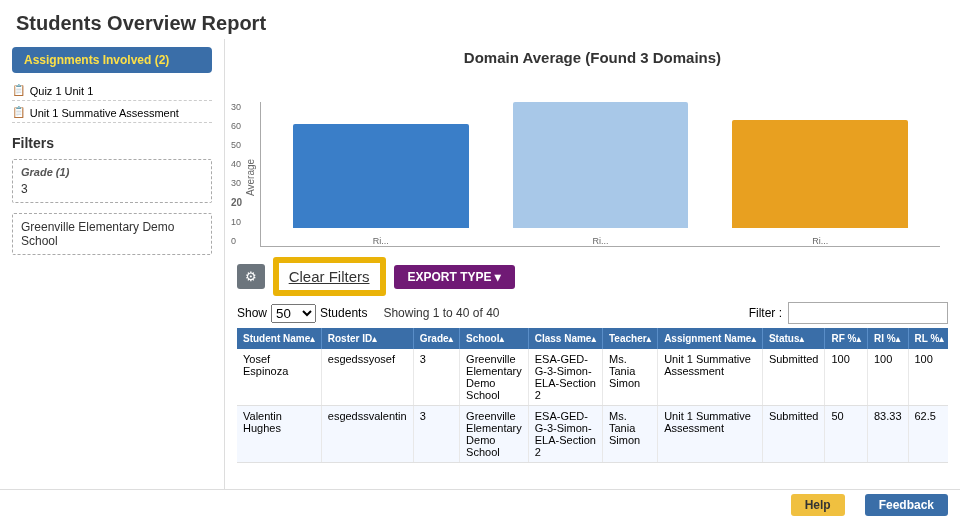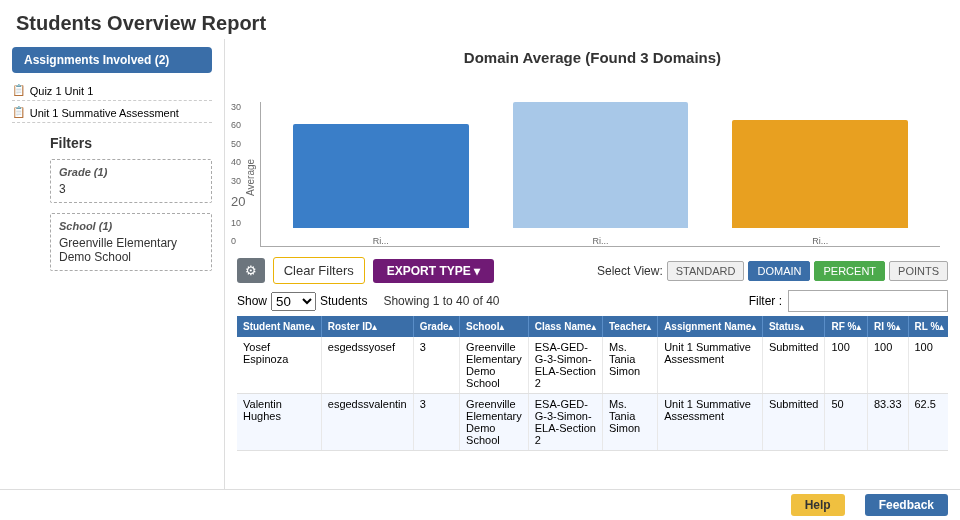--- a/index.html
+++ b/index.html
@@ -10,37 +10,37 @@
     .header { padding: 12px 16px 4px 16px; }
     .header h1 { font-size: 20px; font-weight: bold; color: #333; }
 
     .content { display: flex; flex: 1; overflow: hidden; }
 
     
     .sidebar { width: 225px; min-width: 225px; padding: 8px 12px; border-right: 1px solid #ddd; overflow-y: auto; }
 
     .assignments-btn {
       background: #3a6ea8;
-      color: #ffffff;
+      color: #fde047;
       border: none;
       border-radius: 4px;
       padding: 6px 12px;
       font-size: 12px;
       font-weight: bold;
       cursor: pointer;
       width: 100%;
       text-align: left;
       margin-bottom: 8px;
     }
 
     .assignment-item { display: flex; align-items: center; gap: 4px; padding: 3px 0; font-size: 12px; border-bottom: 1px dashed #ccc; margin-bottom: 2px; }
     .assignment-item span { font-size: 11px; }
     .icon-clip { font-size: 14px; }
 
-    .filters-section { margin-top: 12px; margin-left: 38px; }
+    .filters-section { margin-top: 12px; }
     .filters-title { font-size: 14px; font-weight: bold; color: #333; margin-bottom: 8px; }
 
     .filter-box { border: 1px dashed #aaa; border-radius: 2px; padding: 6px 8px; margin-bottom: 10px; }
     .filter-box-label { font-size: 11px; font-weight: bold; color: #555; margin-bottom: 4px; font-style: italic; }
     .filter-value { font-size: 12px; color: #333; }
 
     
     .main { flex: 1; display: flex; flex-direction: column; overflow: hidden; }
 
     
@@ -77,25 +77,26 @@
       border: none;
       border-radius: 3px;
       padding: 5px 8px;
       cursor: pointer;
       font-size: 13px;
     }
 
     .clear-filters-btn {
       background: #fff;
       color: #333;
-      border: 1px solid #eab308;
+      border: 6px solid #eab308;
       border-radius: 3px;
       padding: 5px 10px;
       cursor: pointer;
-      font-size: 13px;
+      font-size: 15px;
+      text-decoration: underline;
     }
 
     .export-btn {
       background: #701a75;
       color: #fff;
       border: none;
       border-radius: 3px;
       padding: 5px 14px;
       cursor: pointer;
       font-size: 12px;
@@ -155,42 +156,41 @@
 
       <div class="filters-section">
         <div class="filters-title">Filters</div>
 
         <div class="filter-box">
           <div class="filter-box-label">Grade (1)</div>
           <div class="filter-value">3</div>
         </div>
 
         <div class="filter-box">
-          <div class="filter-box-label">School (1)</div>
           <div class="filter-value">Greenville Elementary Demo School</div>
         </div>
       </div>
     </div>
 
     <div class="main">
 
       <div class="chart-area">
         <div class="chart-title">Domain Average (Found 3 Domains)</div>
         <div class="chart-container">
           <div class="chart-y-label">Average</div>
           <div class="chart-inner">
             <div class="chart-bars-area" style="position:relative;">
 
               <div style="position:absolute;left:-30px;top:0;height:100%;display:flex;flex-direction:column;justify-content:space-between;">
                 <span style="font-size:9px;color:#666;">30</span>
                 <span style="font-size:9px;color:#666;">60</span>
                 <span style="font-size:9px;color:#666;">50</span>
                 <span style="font-size:9px;color:#666;">40</span>
                 <span style="font-size:9px;color:#666;">30</span>
-                <span style="font-size:13px;color:#666;">20</span>
+                <span style="font-size:10px;color:#666;font-weight:bold;">20</span>
                 <span style="font-size:9px;color:#666;">10</span>
                 <span style="font-size:9px;color:#666;">0</span>
               </div>
 
               <div class="bar-group">
                 <div class="bar" style="height:72%;background:#3a7ec8;"></div>
                 <div class="bar-label">Ri...</div>
               </div>
 
               <div class="bar-group">
@@ -207,27 +207,20 @@
         </div>
       </div>
 
       <div class="table-section">
 
         <div class="table-controls">
           <button class="settings-btn">⚙</button>
           <button class="clear-filters-btn">Clear Filters</button>
           <button class="export-btn">EXPORT TYPE ▾</button>
 
-          <div class="select-view-group">
-            <span class="select-view-label">Select View:</span>
-            <button class="view-btn">STANDARD</button>
-            <button class="view-btn active-domain">DOMAIN</button>
-            <button class="view-btn active-percent">PERCENT</button>
-            <button class="view-btn">POINTS</button>
-          </div>
         </div>
 
         <div style="display:flex;align-items:center;gap:16px;margin-bottom:4px;">
           <div class="rows-show">
             <span>Show</span>
             <select>
               <option>50</option>
               <option>25</option>
               <option>100</option>
             </select>

